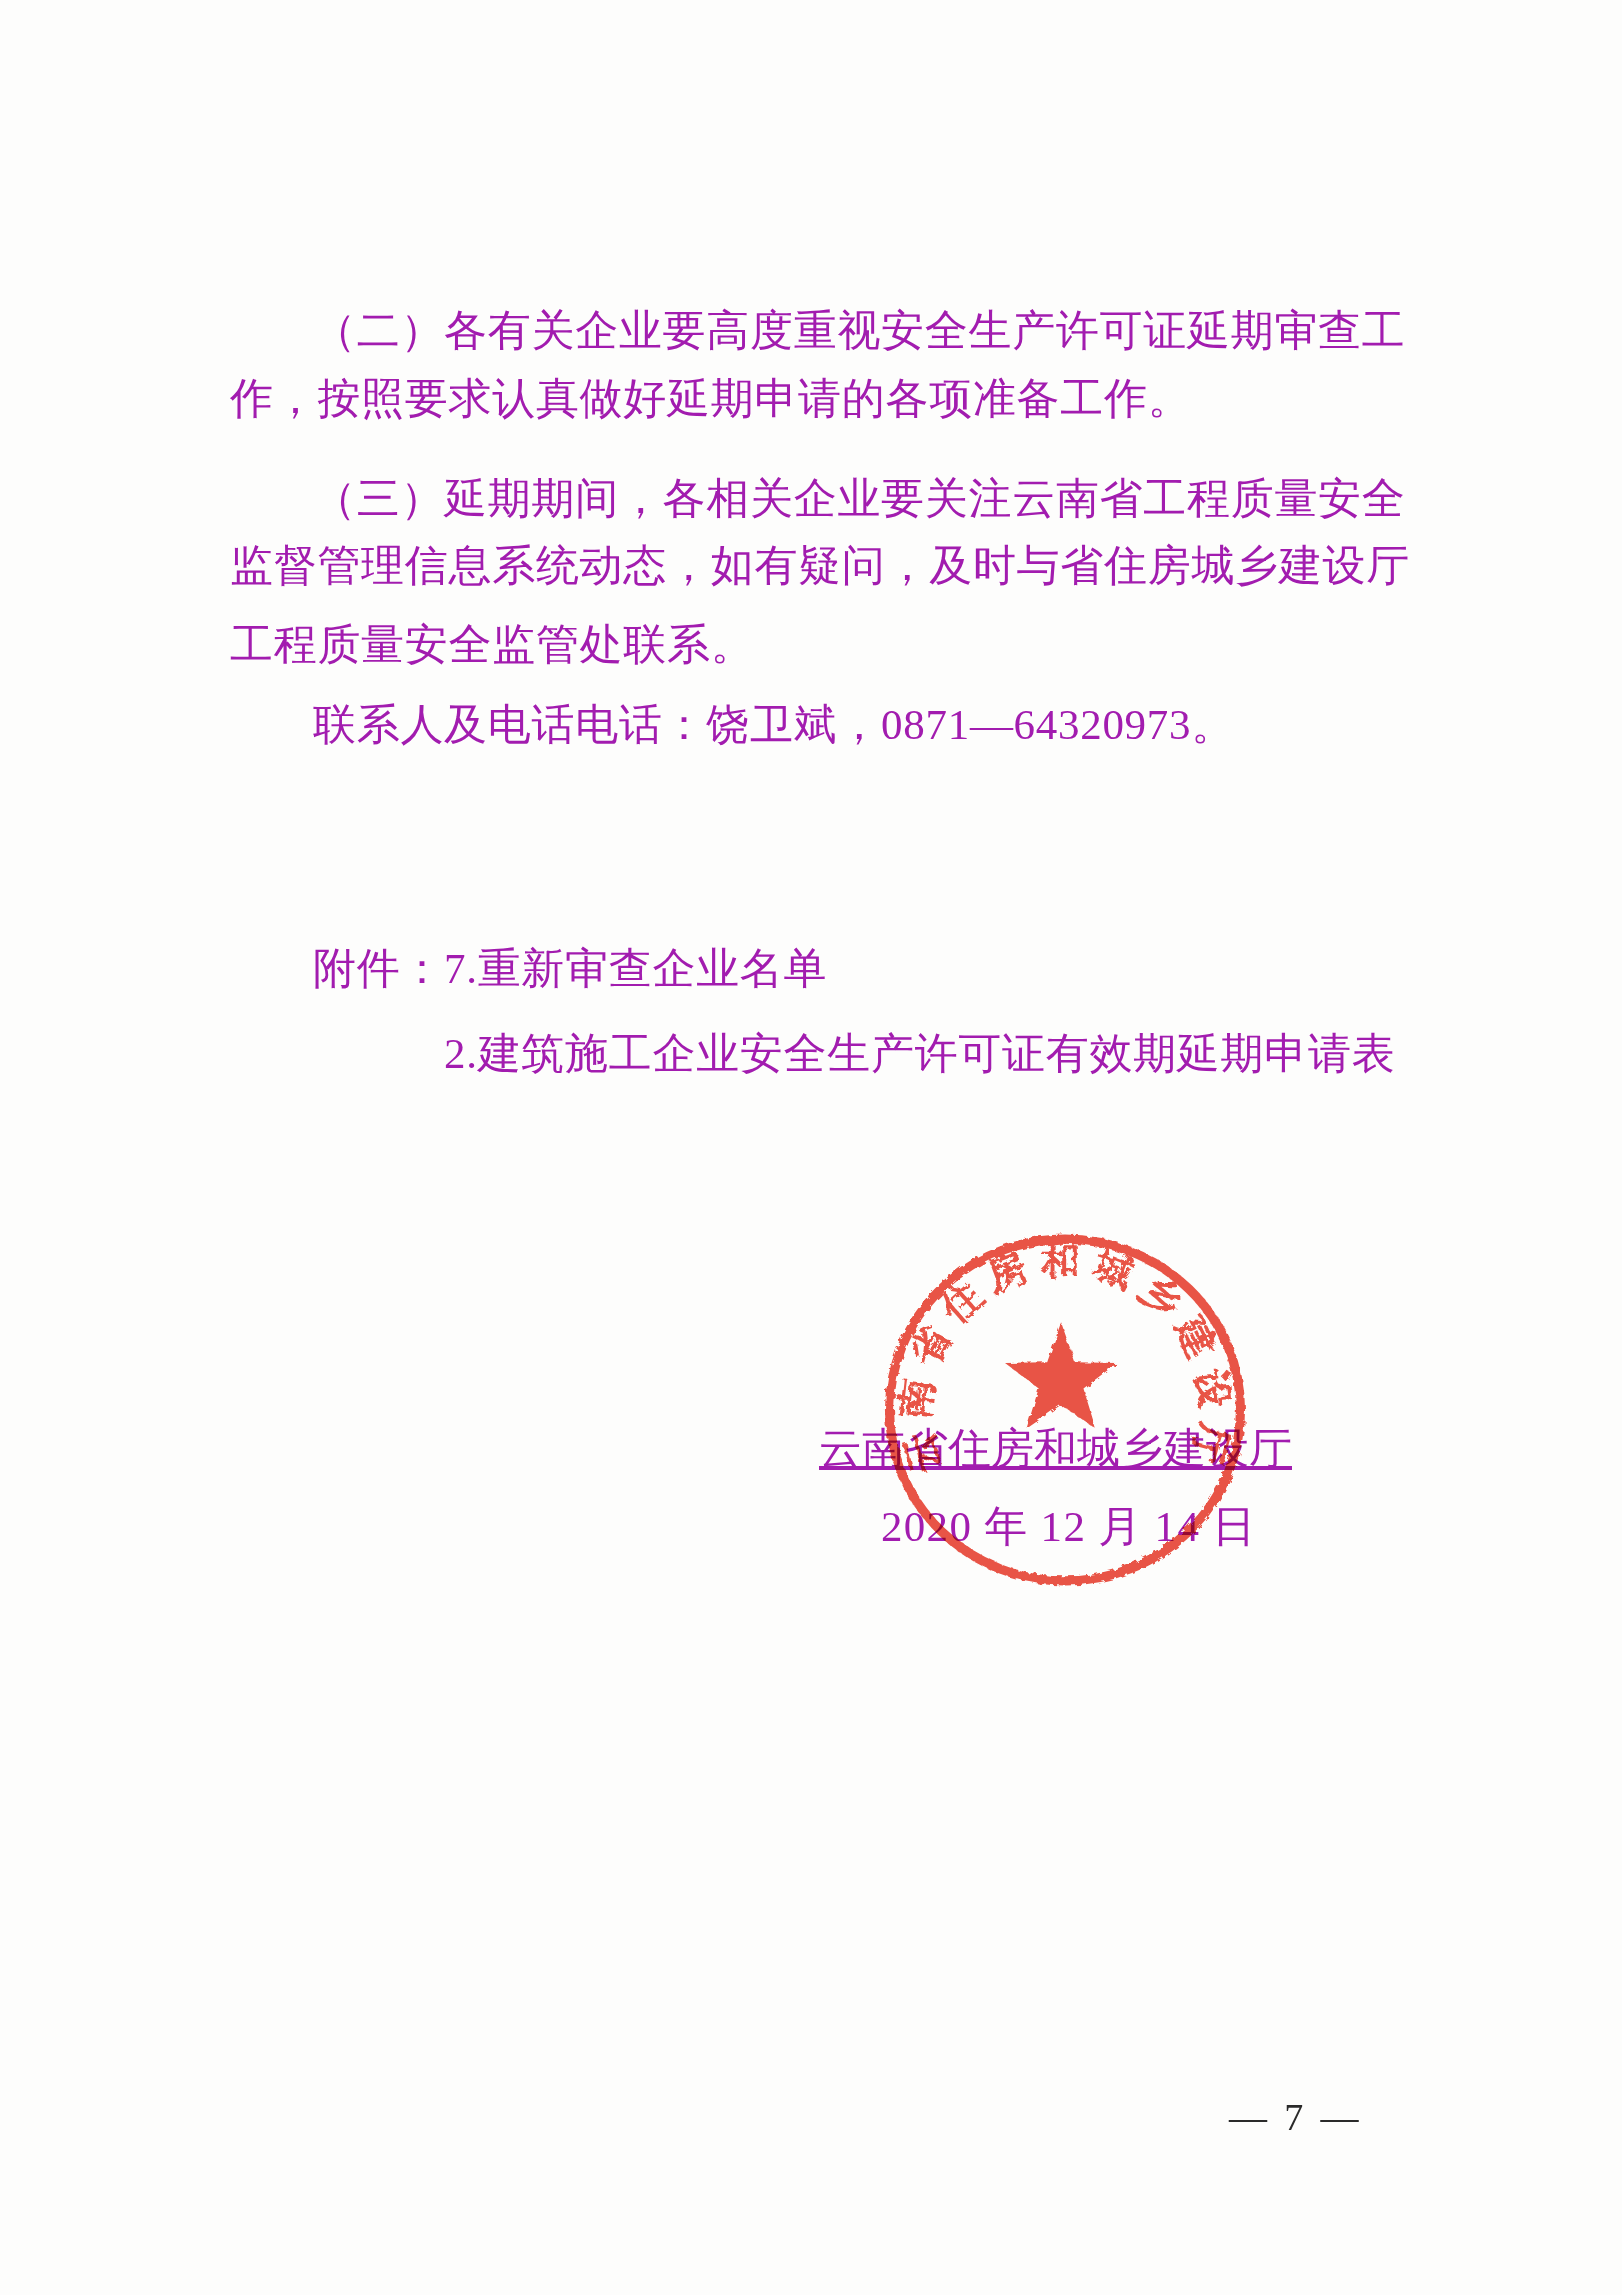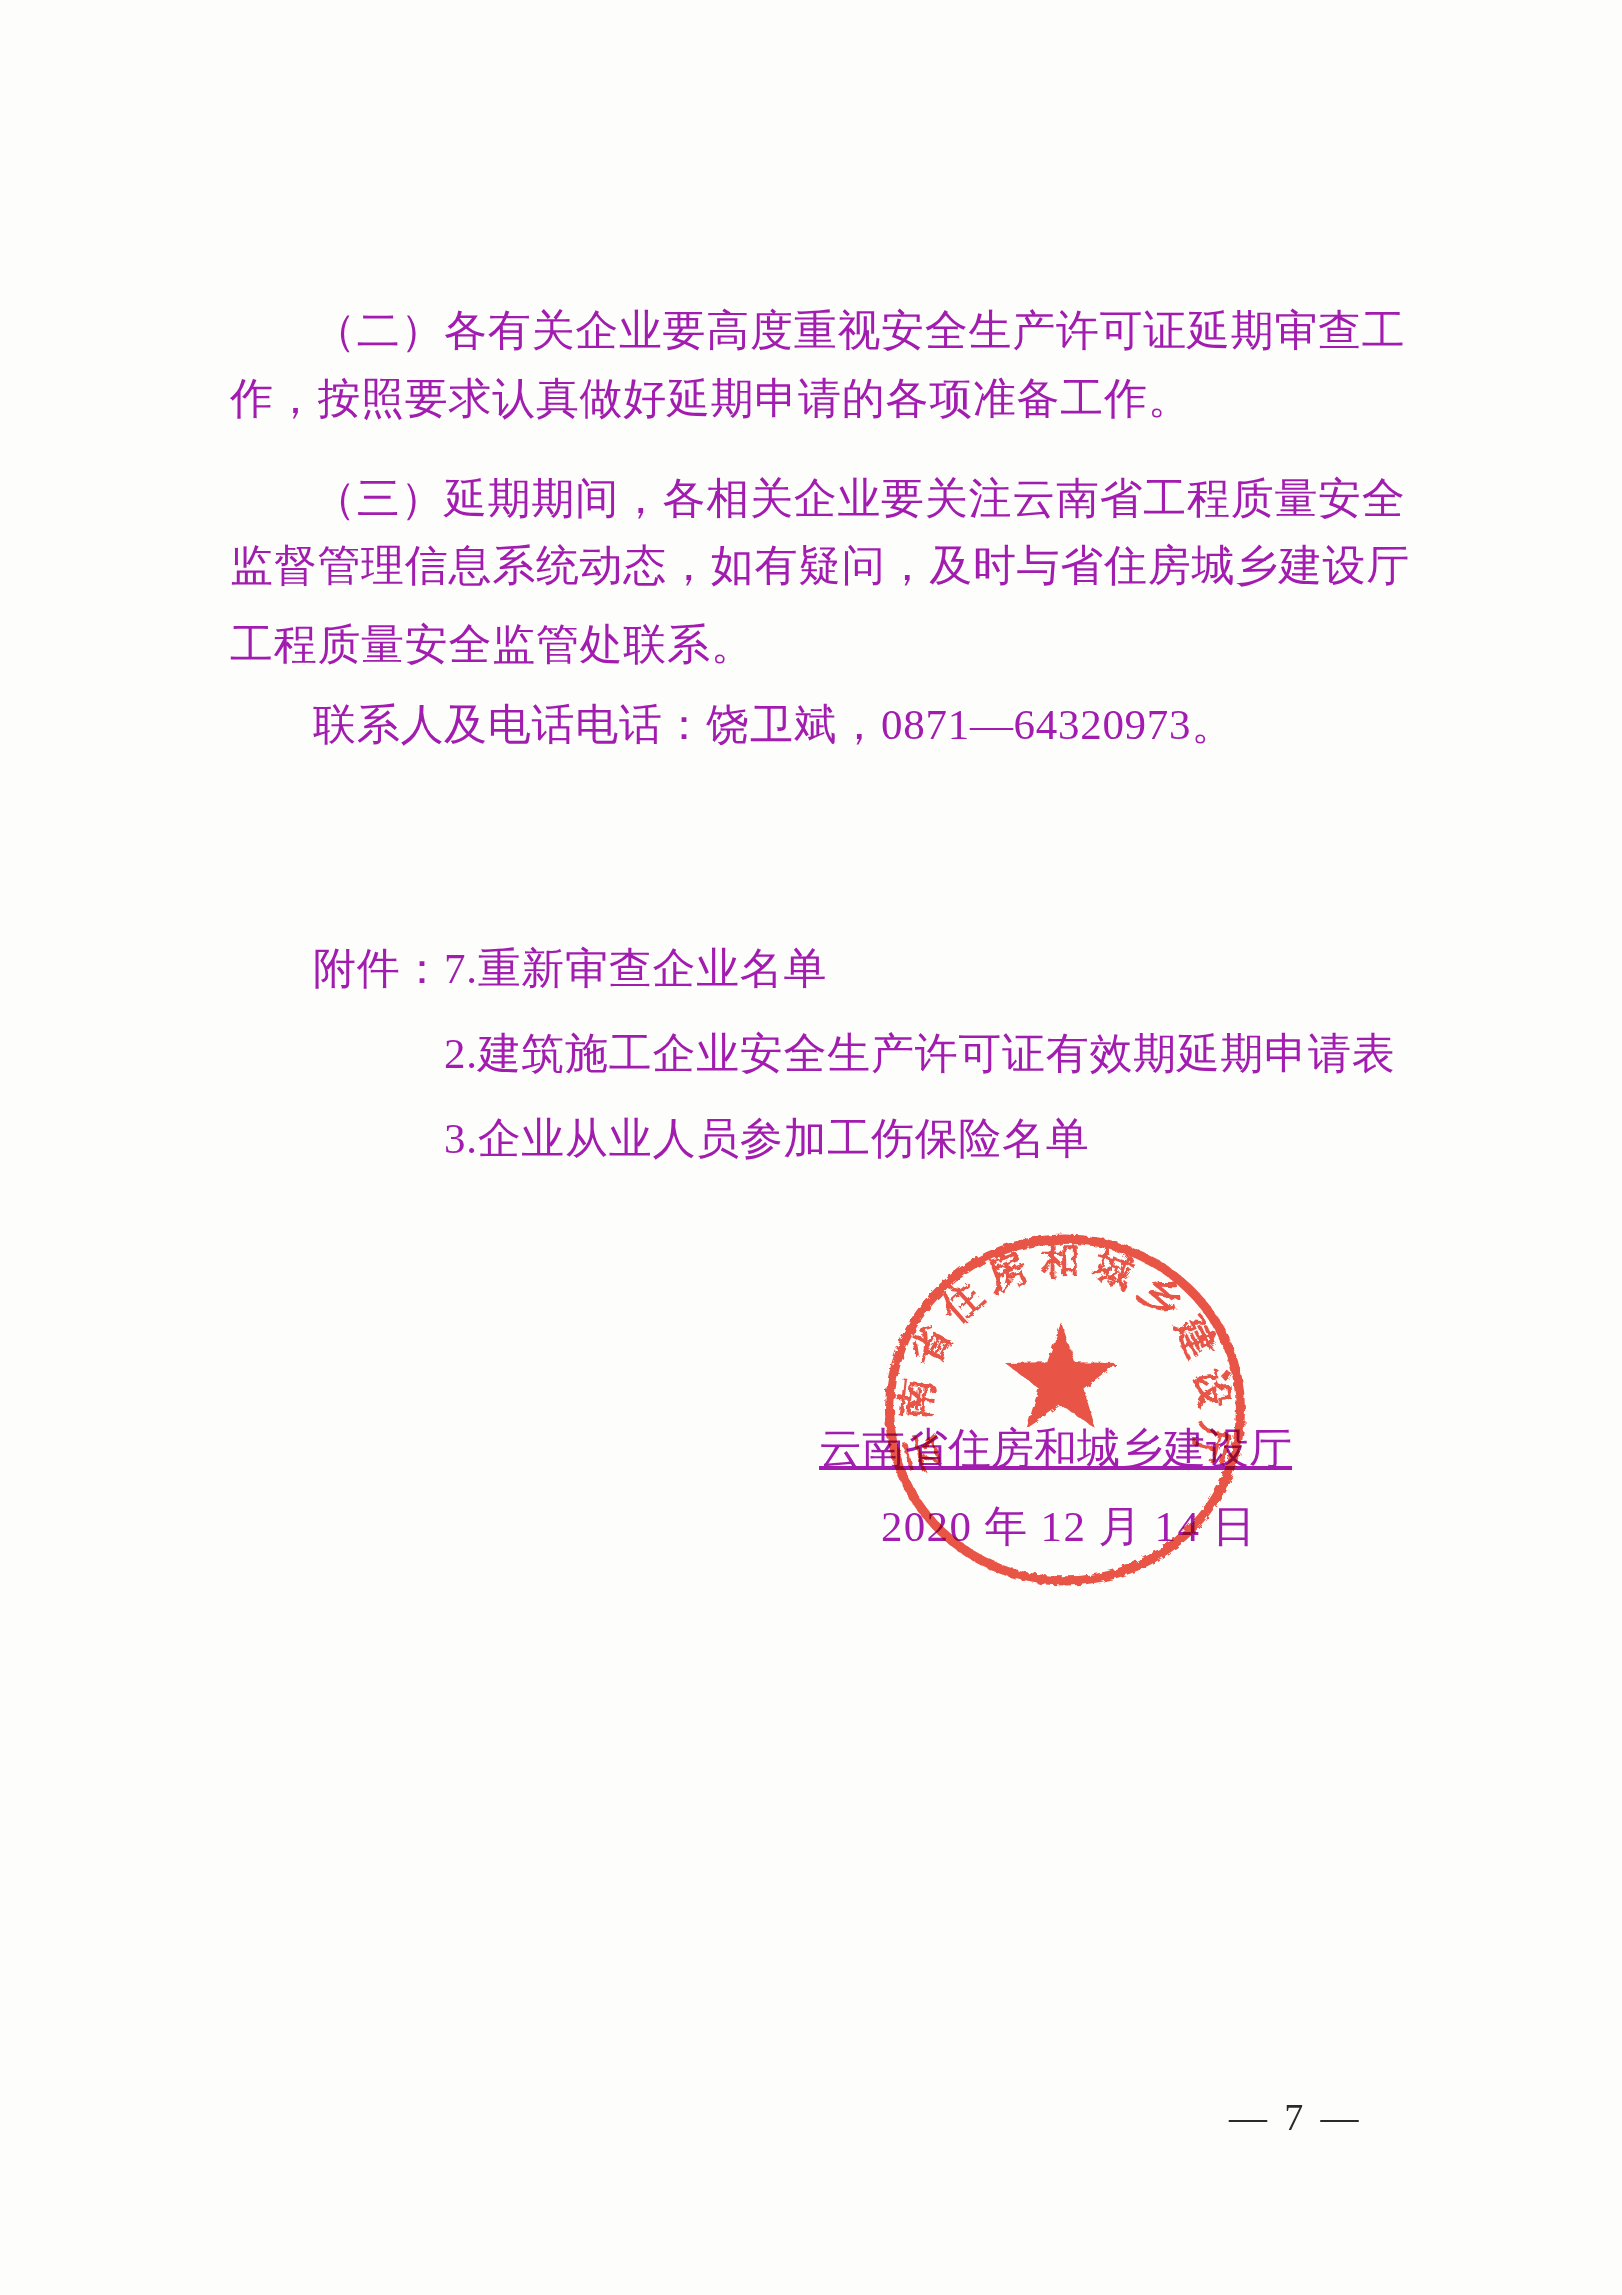--- a/index.html
+++ b/index.html
@@ -74,21 +74,20 @@
 
   <div class="line l-p3a">（三）延期期间，各相关企业要关注云南省工程质量安全</div>
   <div class="line l-p3b">监督管理信息系统动态，如有疑问，及时与省住房城乡建设厅</div>
   <div class="line l-p3c">工程质量安全监管处联系。</div>
 
   <div class="line l-contact">联系人及电话电话：饶卫斌，0871—64320973。</div>
 
   <div class="line l-att-label">附件：</div>
   <div class="line l-att-1">7.重新审查企业名单</div>
   <div class="line l-att-2">2.建筑施工企业安全生产许可证有效期延期申请表</div>
-  <div class="line l-att-3">3.企业从业人员参加工伤保险名单</div>
 
   <div class="line l-org">云南省住房和城乡建设厅</div>
   <div class="line l-date">2020 年 12 月 14 日</div>
 
   <div class="seal">
     <svg viewBox="-310 -310 620 620" xmlns="http://www.w3.org/2000/svg">
       <defs>
         <filter id="stamp-rough" x="-15%" y="-15%" width="130%" height="130%">
           <feTurbulence type="fractalNoise" baseFrequency="0.12" numOctaves="2" result="noise"></feTurbulence>
           <feDisplacementMap in="SourceGraphic" in2="noise" scale="9"></feDisplacementMap>

